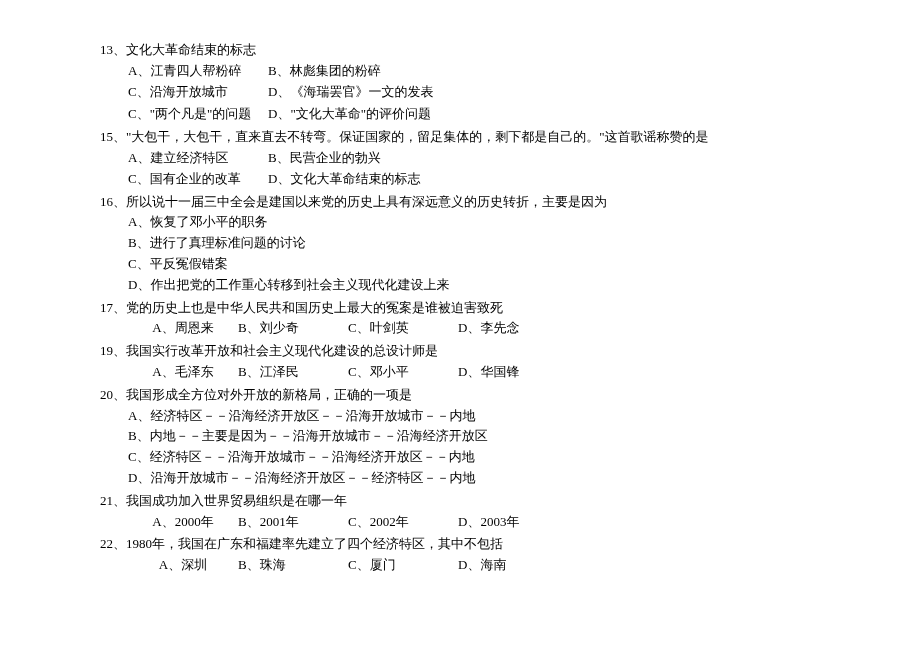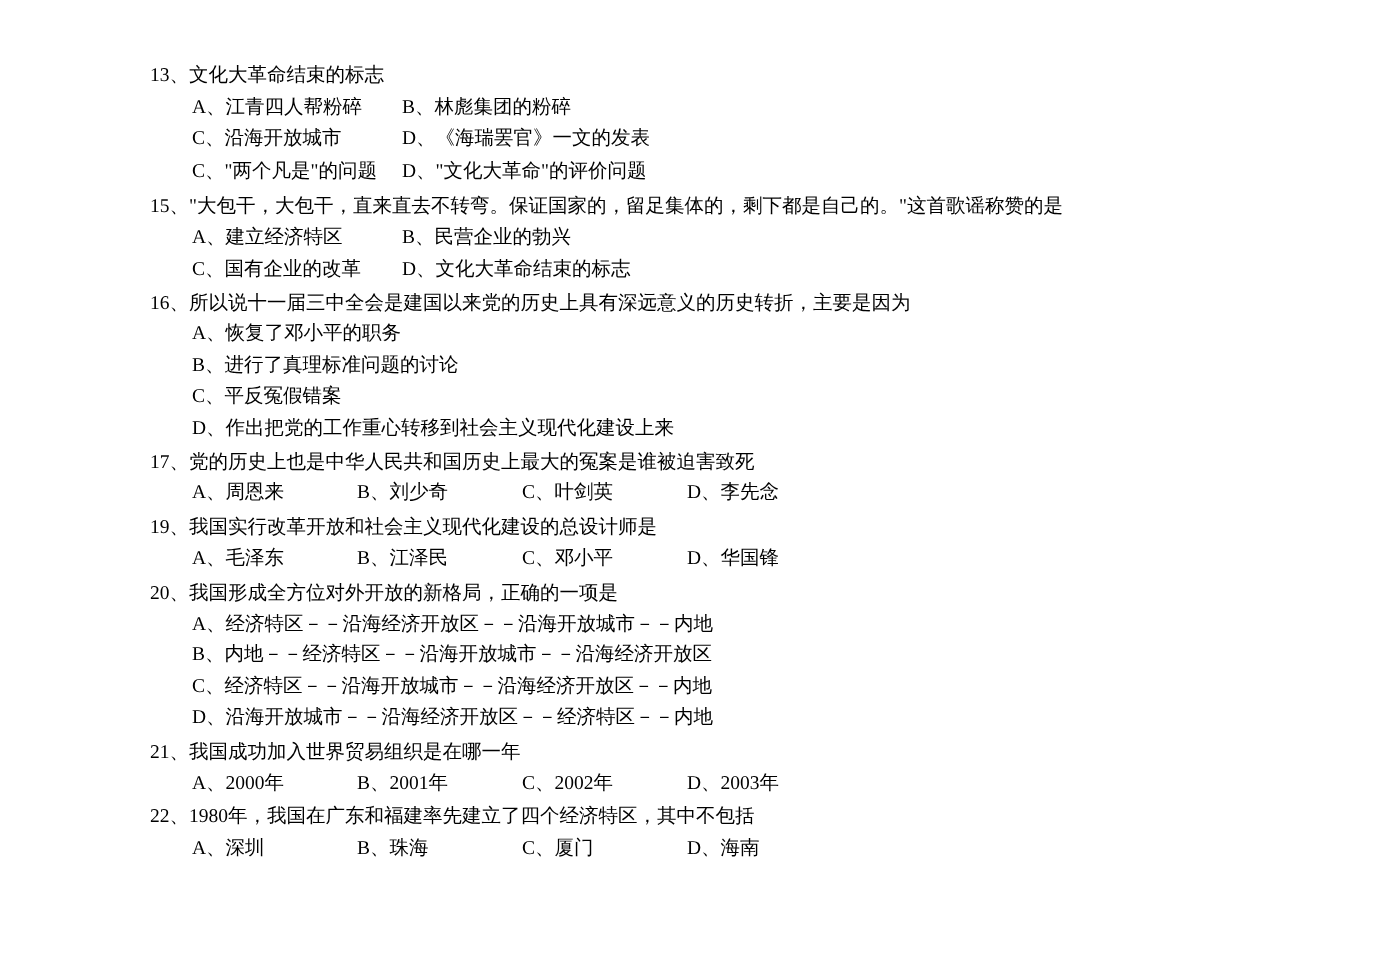--- a/index.html
+++ b/index.html
@@ -14,21 +14,21 @@
       line-height: 1.6;
     }
     .question { margin-bottom: 2px; }
     .q-stem { }
     .q-options { padding-left: 28px; }
     .opt { display: inline-block; }
     .w-a { min-width: 140px; }
     .w-b { min-width: 140px; }
     .w-c { min-width: 140px; }
     .w-d { min-width: 140px; }
-    .w-short-a { min-width: 110px; }
+    .w-short-a { min-width: 110px; text-align: center; }
     .w-short-b { min-width: 110px; }
     .w-short-c { min-width: 110px; }
     .w-short-d { min-width: 110px; }
   </style>
 </head>
 <body>
 
 <div id="container">
     <div class="question">
       <div class="q-stem"><span>13、</span><span>文化大革命结束的标志</span></div>
@@ -54,21 +54,21 @@
       <div class="q-stem"><span>17、</span><span>党的历史上也是中华人民共和国历史上最大的冤案是谁被迫害致死</span></div>
       <div class="q-options"><span class="opt w-short-a"><span>A、</span><span>周恩来</span></span><span class="opt w-short-b"><span>B、</span><span>刘少奇</span></span><span class="opt w-short-c"><span>C、</span><span>叶剑英</span></span><span class="opt w-short-d"><span>D、</span><span>李先念</span></span></div>
     </div>
     <div class="question">
       <div class="q-stem"><span>19、</span><span>我国实行改革开放和社会主义现代化建设的总设计师是</span></div>
       <div class="q-options"><span class="opt w-short-a"><span>A、</span><span>毛泽东</span></span><span class="opt w-short-b"><span>B、</span><span>江泽民</span></span><span class="opt w-short-c"><span>C、</span><span>邓小平</span></span><span class="opt w-short-d"><span>D、</span><span>华国锋</span></span></div>
     </div>
     <div class="question">
       <div class="q-stem"><span>20、</span><span>我国形成全方位对外开放的新格局，正确的一项是</span></div>
       <div class="q-options"><span class="opt "><span>A、</span><span>经济特区－－沿海经济开放区－－沿海开放城市－－内地</span></span></div>
-      <div class="q-options"><span class="opt "><span>B、</span><span>内地－－经济特区－－沿海开放城市－－沿海经济开放区</span></span></div>
+      <div class="q-options"><span class="opt "><span>B、</span><span>内地－－主要是因为－－沿海开放城市－－沿海经济开放区</span></span></div>
       <div class="q-options"><span class="opt "><span>C、</span><span>经济特区－－沿海开放城市－－沿海经济开放区－－内地</span></span></div>
       <div class="q-options"><span class="opt "><span>D、</span><span>沿海开放城市－－沿海经济开放区－－经济特区－－内地</span></span></div>
     </div>
     <div class="question">
       <div class="q-stem"><span>21、</span><span>我国成功加入世界贸易组织是在哪一年</span></div>
       <div class="q-options"><span class="opt w-short-a"><span>A、</span><span>2000年</span></span><span class="opt w-short-b"><span>B、</span><span>2001年</span></span><span class="opt w-short-c"><span>C、</span><span>2002年</span></span><span class="opt w-short-d"><span>D、</span><span>2003年</span></span></div>
     </div>
     <div class="question">
       <div class="q-stem"><span>22、</span><span>1980年，我国在广东和福建率先建立了四个经济特区，其中不包括</span></div>
       <div class="q-options"><span class="opt w-short-a"><span>A、</span><span>深圳</span></span><span class="opt w-short-b"><span>B、</span><span>珠海</span></span><span class="opt w-short-c"><span>C、</span><span>厦门</span></span><span class="opt w-short-d"><span>D、</span><span>海南</span></span></div>

